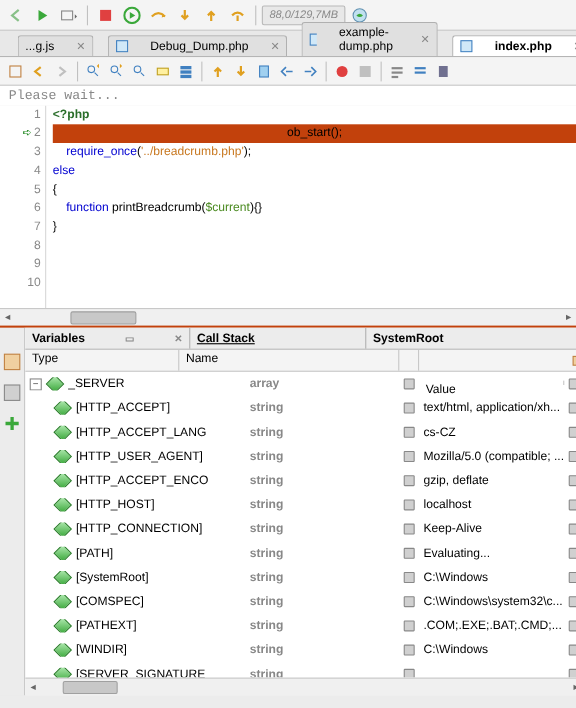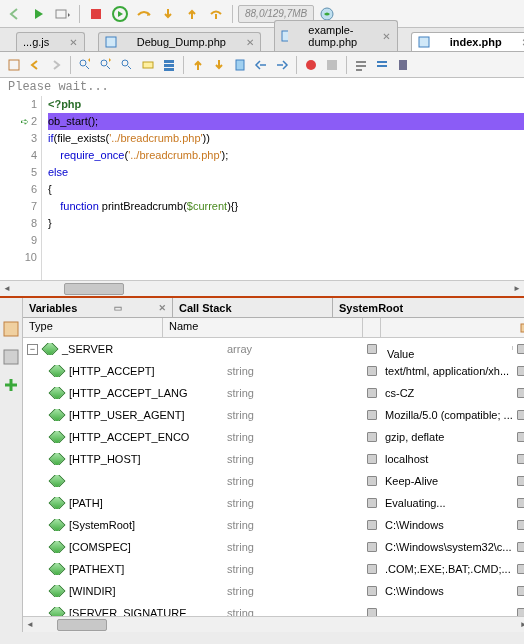--- a/index.html
+++ b/index.html
@@ -20,53 +20,53 @@
 .editor-toolbar { display: flex; align-items: center; padding: 2px 4px; background: #f4f4f4; border-bottom: 1px solid #c0c0c0; gap: 1px; height: 26px; }
 .editor-toolbar .tbtn { width: 20px; height: 20px; }
 
 .code-wait { padding: 2px 8px; color: #888; font-family: 'Courier New', monospace; font-size: 12px; background: #fff; }
 .code-area { display: flex; background: #fff; height: 184px; overflow: hidden; }
 .gutter { width: 42px; border-right: 1px solid #d8d8d8; text-align: right; padding-right: 4px; color: #888; font-family: 'Courier New', monospace; font-size: 12px; }
 .gutter div { height: 17px; line-height: 17px; display: flex; justify-content: flex-end; align-items: center; gap: 2px; }
 .arrow { color: #2a8e2a; font-size: 10px; }
 .code { flex: 1; font-family: 'Courier New', monospace; font-size: 13px; padding-left: 6px; }
 .code div { height: 17px; line-height: 17px; white-space: pre; }
-.hl { background: #8b5cf6; }
+.hl { background: #c2410c; text-align: center; }
 .kw { color: #2a6e2a; font-weight: bold; }
 .kw2 { color: #0000d0; }
 .str { color: #c87820; }
 .var { color: #4a8a20; }
 
 .hscroll { height: 16px; background: #f0f0f0; border-top: 1px solid #c8c8c8; display: flex; align-items: center; }
 .hscroll .thumb { height: 12px; background: #c8c8c8; border: 1px solid #a0a0a0; border-radius: 2px; margin-left: 50px; width: 60px; }
 .hscroll .arr { width: 14px; height: 14px; display: flex; align-items: center; justify-content: center; color: #666; font-size: 8px; }
 
 .panels { display: flex; height: 336px; border-top: 2px solid #c2410c; }
 .side-strip { width: 40px; background: #ececec; border-right: 1px solid #c0c0c0; padding-top: 20px; display: flex; flex-direction: column; align-items: center; gap: 6px; }
 .side-strip div { width: 22px; height: 22px; display: flex; align-items: center; justify-content: center; cursor: pointer; }
 
 .panel-main { flex: 1; display: flex; flex-direction: column; background: #fff; }
 .panel-headers { display: flex; background: #ececec; border-bottom: 1px solid #b0b0b0; height: 20px; }
 .ph { padding: 2px 6px; font-weight: bold; border-right: 1px solid #b0b0b0; display: flex; align-items: center; gap: 4px; }
 .ph-vars { width: 150px; }
-.ph-stack { width: 160px; }
+.ph-stack { width: 160px; text-decoration: underline; }
 .ph-bp { flex: 1; }
 .ph .ctrl { color: #888; font-size: 9px; margin-left: auto; cursor: pointer; }
 
 .col-headers { display: flex; background: #f4f4f4; border-bottom: 1px solid #c8c8c8; height: 20px; }
 .ch { padding: 2px 6px; border-right: 1px solid #c8c8c8; font-size: 11px; }
 .ch-name { width: 200px; }
 .ch-type { width: 140px; }
 .ch-value { flex: 1; margin-top: 28px; }
 .ch-end { width: 18px; border-right: none; display: flex; align-items: center; justify-content: center; }
 
 .tree { flex: 1; overflow: hidden; }
 .trow { display: flex; align-items: center; height: 22px; border-bottom: 0; }
 .c-name { width: 200px; padding-left: 4px; display: flex; align-items: center; gap: 2px; overflow: hidden; white-space: nowrap; }
-.c-type { width: 140px; color: #888; padding-left: 4px; }
+.c-type { width: 140px; color: #888; padding-left: 4px; font-weight: bold; }
 .c-vsep { width: 18px; display: flex; align-items: center; justify-content: center; }
 .c-value { flex: 1; padding-left: 4px; overflow: hidden; white-space: nowrap; text-overflow: ellipsis; }
 .c-end { width: 18px; display: flex; align-items: center; justify-content: center; }
 .indent { display: inline-block; width: 18px; }
 .expander { width: 11px; height: 11px; border: 1px solid #888; display: inline-flex; align-items: center; justify-content: center; font-size: 9px; line-height: 1; cursor: pointer; color: #444; }
 .diamond { width: 12px; height: 12px; background: linear-gradient(135deg,#b0eab0,#3aa83a); transform: rotate(45deg); display: inline-block; margin: 0 4px; border: 1px solid #2a7e2a; }
 .cube { width: 10px; height: 10px; background: #d0d0d0; border: 1px solid #888; border-radius: 1px; }
 
 svg { pointer-events: none; }
 </style>
@@ -284,21 +284,20 @@
       <div>5</div>
       <div>6</div>
       <div>7</div>
       <div>8</div>
       <div>9</div>
       <div>10</div>
     </div>
   <div class="code" id="code">
       <div><span class="kw">&lt;?php</span></div>
       <div class="hl">ob_start();</div>
-      <div><span class="kw2">if</span>(file_exists(<span class="str">'../breadcrumb.php'</span>))</div>
       <div>    <span class="kw2">require_once</span>(<span class="str">'../breadcrumb.php'</span>);</div>
       <div><span class="kw2">else</span></div>
       <div>{</div>
       <div>    <span class="kw2">function</span> printBreadcrumb(<span class="var">$current</span>){}</div>
       <div>}</div>
       <div></div>
       <div></div>
     </div>
 </div>
 <div class="hscroll">
@@ -439,20 +438,21 @@
           </div>
           <div class="c-value">localhost</div>
           <div class="c-end">
             <span class="cube"></span>
           </div>
         </div>
         <div class="trow">
           <div class="c-name">
             <span class="indent"></span>
             <span class="diamond"></span>
+            <span>[HTTP_CONNECTION]</span>
           </div>
           <div class="c-type">string</div>
           <div class="c-vsep">
             <span class="cube"></span>
           </div>
           <div class="c-value">Keep-Alive</div>
           <div class="c-end">
             <span class="cube"></span>
           </div>
         </div>

